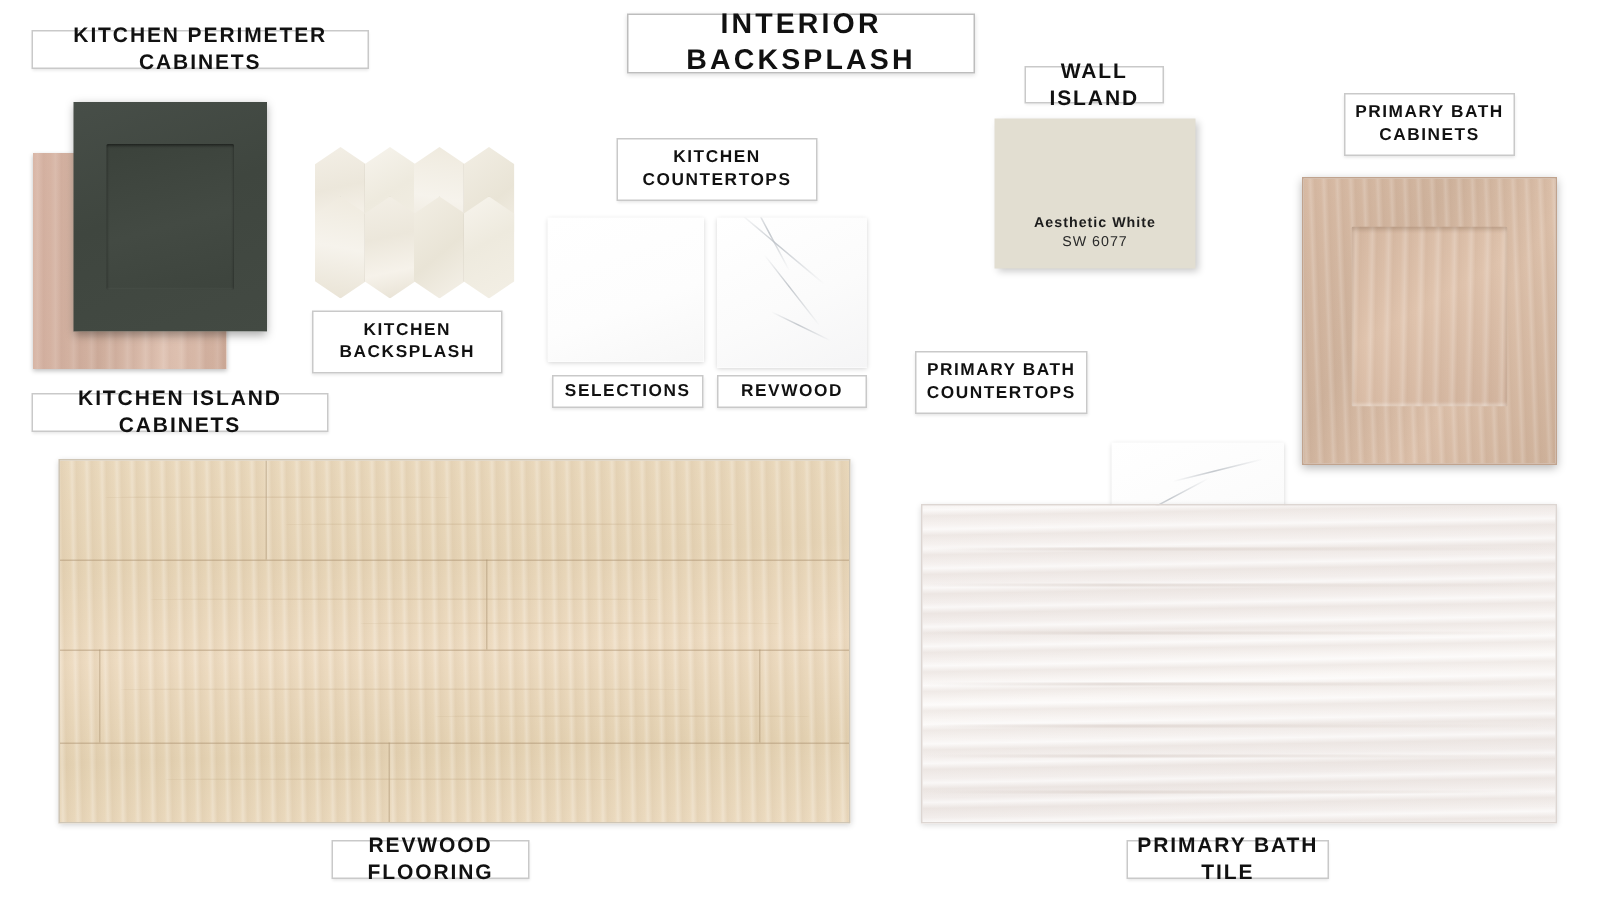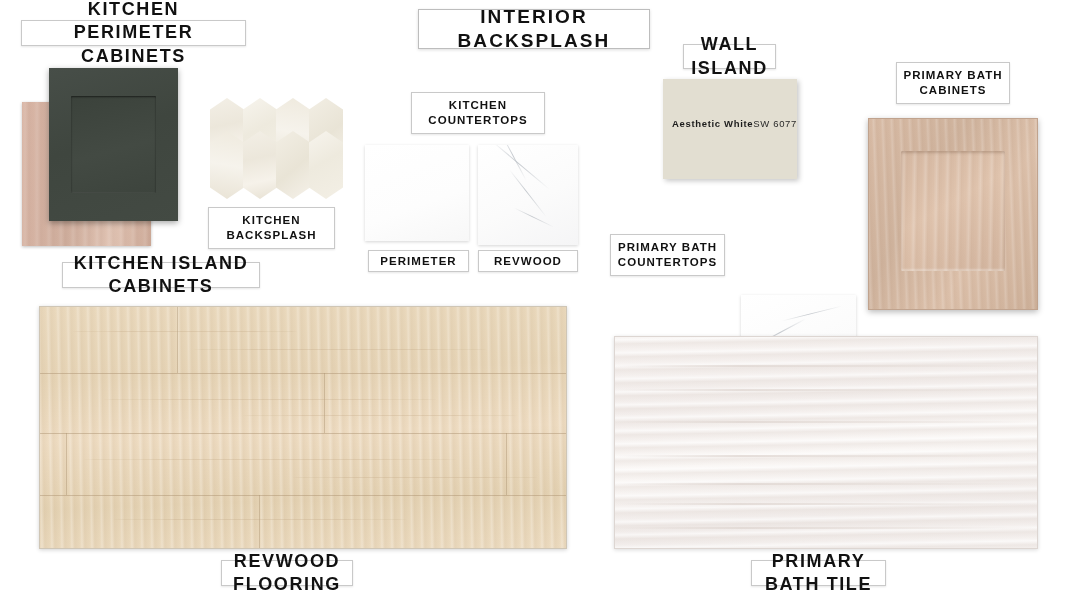--- a/index.html
+++ b/index.html
@@ -38,21 +38,21 @@
     padding: 4px 6px;
     box-shadow: 0 1px 2px rgba(0,0,0,0.10);
     white-space: pre-line;
   }
   .label.title {
     font-size: 19px;
     letter-spacing: 0.11em;
     border: 1px solid #bdbdbd;
     box-shadow: 0 1px 3px rgba(0,0,0,0.14);
   }
-  .label.std { font-size: 18px; }
+  .label.std { font-size: 14px; }
   .label.sm  { font-size: 11.5px; }
 
   
   .swatch {
     position: absolute;
     box-sizing: border-box;
     overflow: hidden;
   }
 
   
@@ -101,21 +101,21 @@
       linear-gradient(150deg, #d6b9a3 0%, #e0c4ae 45%, #d2b49e 100%);
     box-shadow: inset 0 2px 3px rgba(120,90,70,0.33),
                 inset 0 -2px 2px rgba(255,255,255,0.30);
     border-radius: 1px;
   }
 
   
   .paint-chip {
     box-shadow: 2px 2px 5px rgba(0,0,0,0.22);
     display: flex;
-    flex-direction: row;
+    flex-direction: column;
     justify-content: flex-end;
     align-items: center;
     padding-bottom: 10px;
   }
   .paint-name {
     font-size: 9.5px;
     font-weight: bold;
     color: #1c1c1c;
     letter-spacing: 0.07em;
     line-height: 1.35;
@@ -215,42 +215,42 @@
   <div class="label title" style="left:418px; top:9px; width:232px; height:40px;">INTERIOR BACKSPLASH</div>
 
   <div class="label std" style="left:21px; top:20px; width:225px; height:26px;">KITCHEN PERIMETER CABINETS</div>
 
   <div class="swatch door-back" style="left:22px; top:102px; width:129px; height:144px;"></div>
 
   <div class="swatch door-dark" style="left:49px; top:68px; width:129px; height:153px;">
     <div class="panel" style="left:22px; top:28px; right:22px; bottom:28px;"></div>
   </div>
 
-  <div class="label std" style="left:21px; top:262px; width:198px; height:26px;margin-left:41px;">KITCHEN ISLAND CABINETS</div>
+  <div class="label std" style="left:21px; top:262px; width:198px; height:26px;">KITCHEN ISLAND CABINETS</div>
 
   <div class="backsplash" style="left:208px; top:98px; width:140px; height:100px;">
     <div class="picket" style="left:2px;  top:0px;"></div>
     <div class="picket v2" style="left:35px; top:0px;"></div>
     <div class="picket v3" style="left:68px; top:0px;"></div>
     <div class="picket v4" style="left:101px;top:0px;"></div>
     <div class="picket v3" style="left:2px;  top:33px;"></div>
     <div class="picket" style="left:35px; top:33px;"></div>
     <div class="picket v4" style="left:68px; top:33px;"></div>
     <div class="picket v2" style="left:101px;top:33px;"></div>
   </div>
 
   <div class="label sm" style="left:208px; top:207px; width:127px; height:42px;">KITCHEN
 BACKSPLASH</div>
 
   <div class="label sm" style="left:411px; top:92px; width:134px; height:42px;">KITCHEN
 COUNTERTOPS</div>
 
   <div class="swatch stone-plain" style="left:365px; top:145px; width:104px; height:96px;"></div>
 
-  <div class="label sm" style="left:368px; top:250px; width:101px; height:22px;">PERIMETER</div>
+  <div class="label sm" style="left:368px; top:250px; width:101px; height:22px;">SELECTIONS</div>
 
   <div class="swatch stone-vein" style="left:478px; top:145px; width:100px; height:100px;">
     <div class="vein" style="left:6px;  top:20px;  width:74px; transform:rotate(40deg);"></div>
     <div class="vein" style="left:20px; top:48px;  width:60px; transform:rotate(52deg);"></div>
     <div class="vein" style="left:34px; top:72px;  width:44px; transform:rotate(26deg);"></div>
     <div class="vein" style="left:10px; top:12px;  width:52px; transform:rotate(62deg);"></div>
   </div>
 
   <div class="label sm" style="left:478px; top:250px; width:100px; height:22px;">REVWOOD</div>
 

